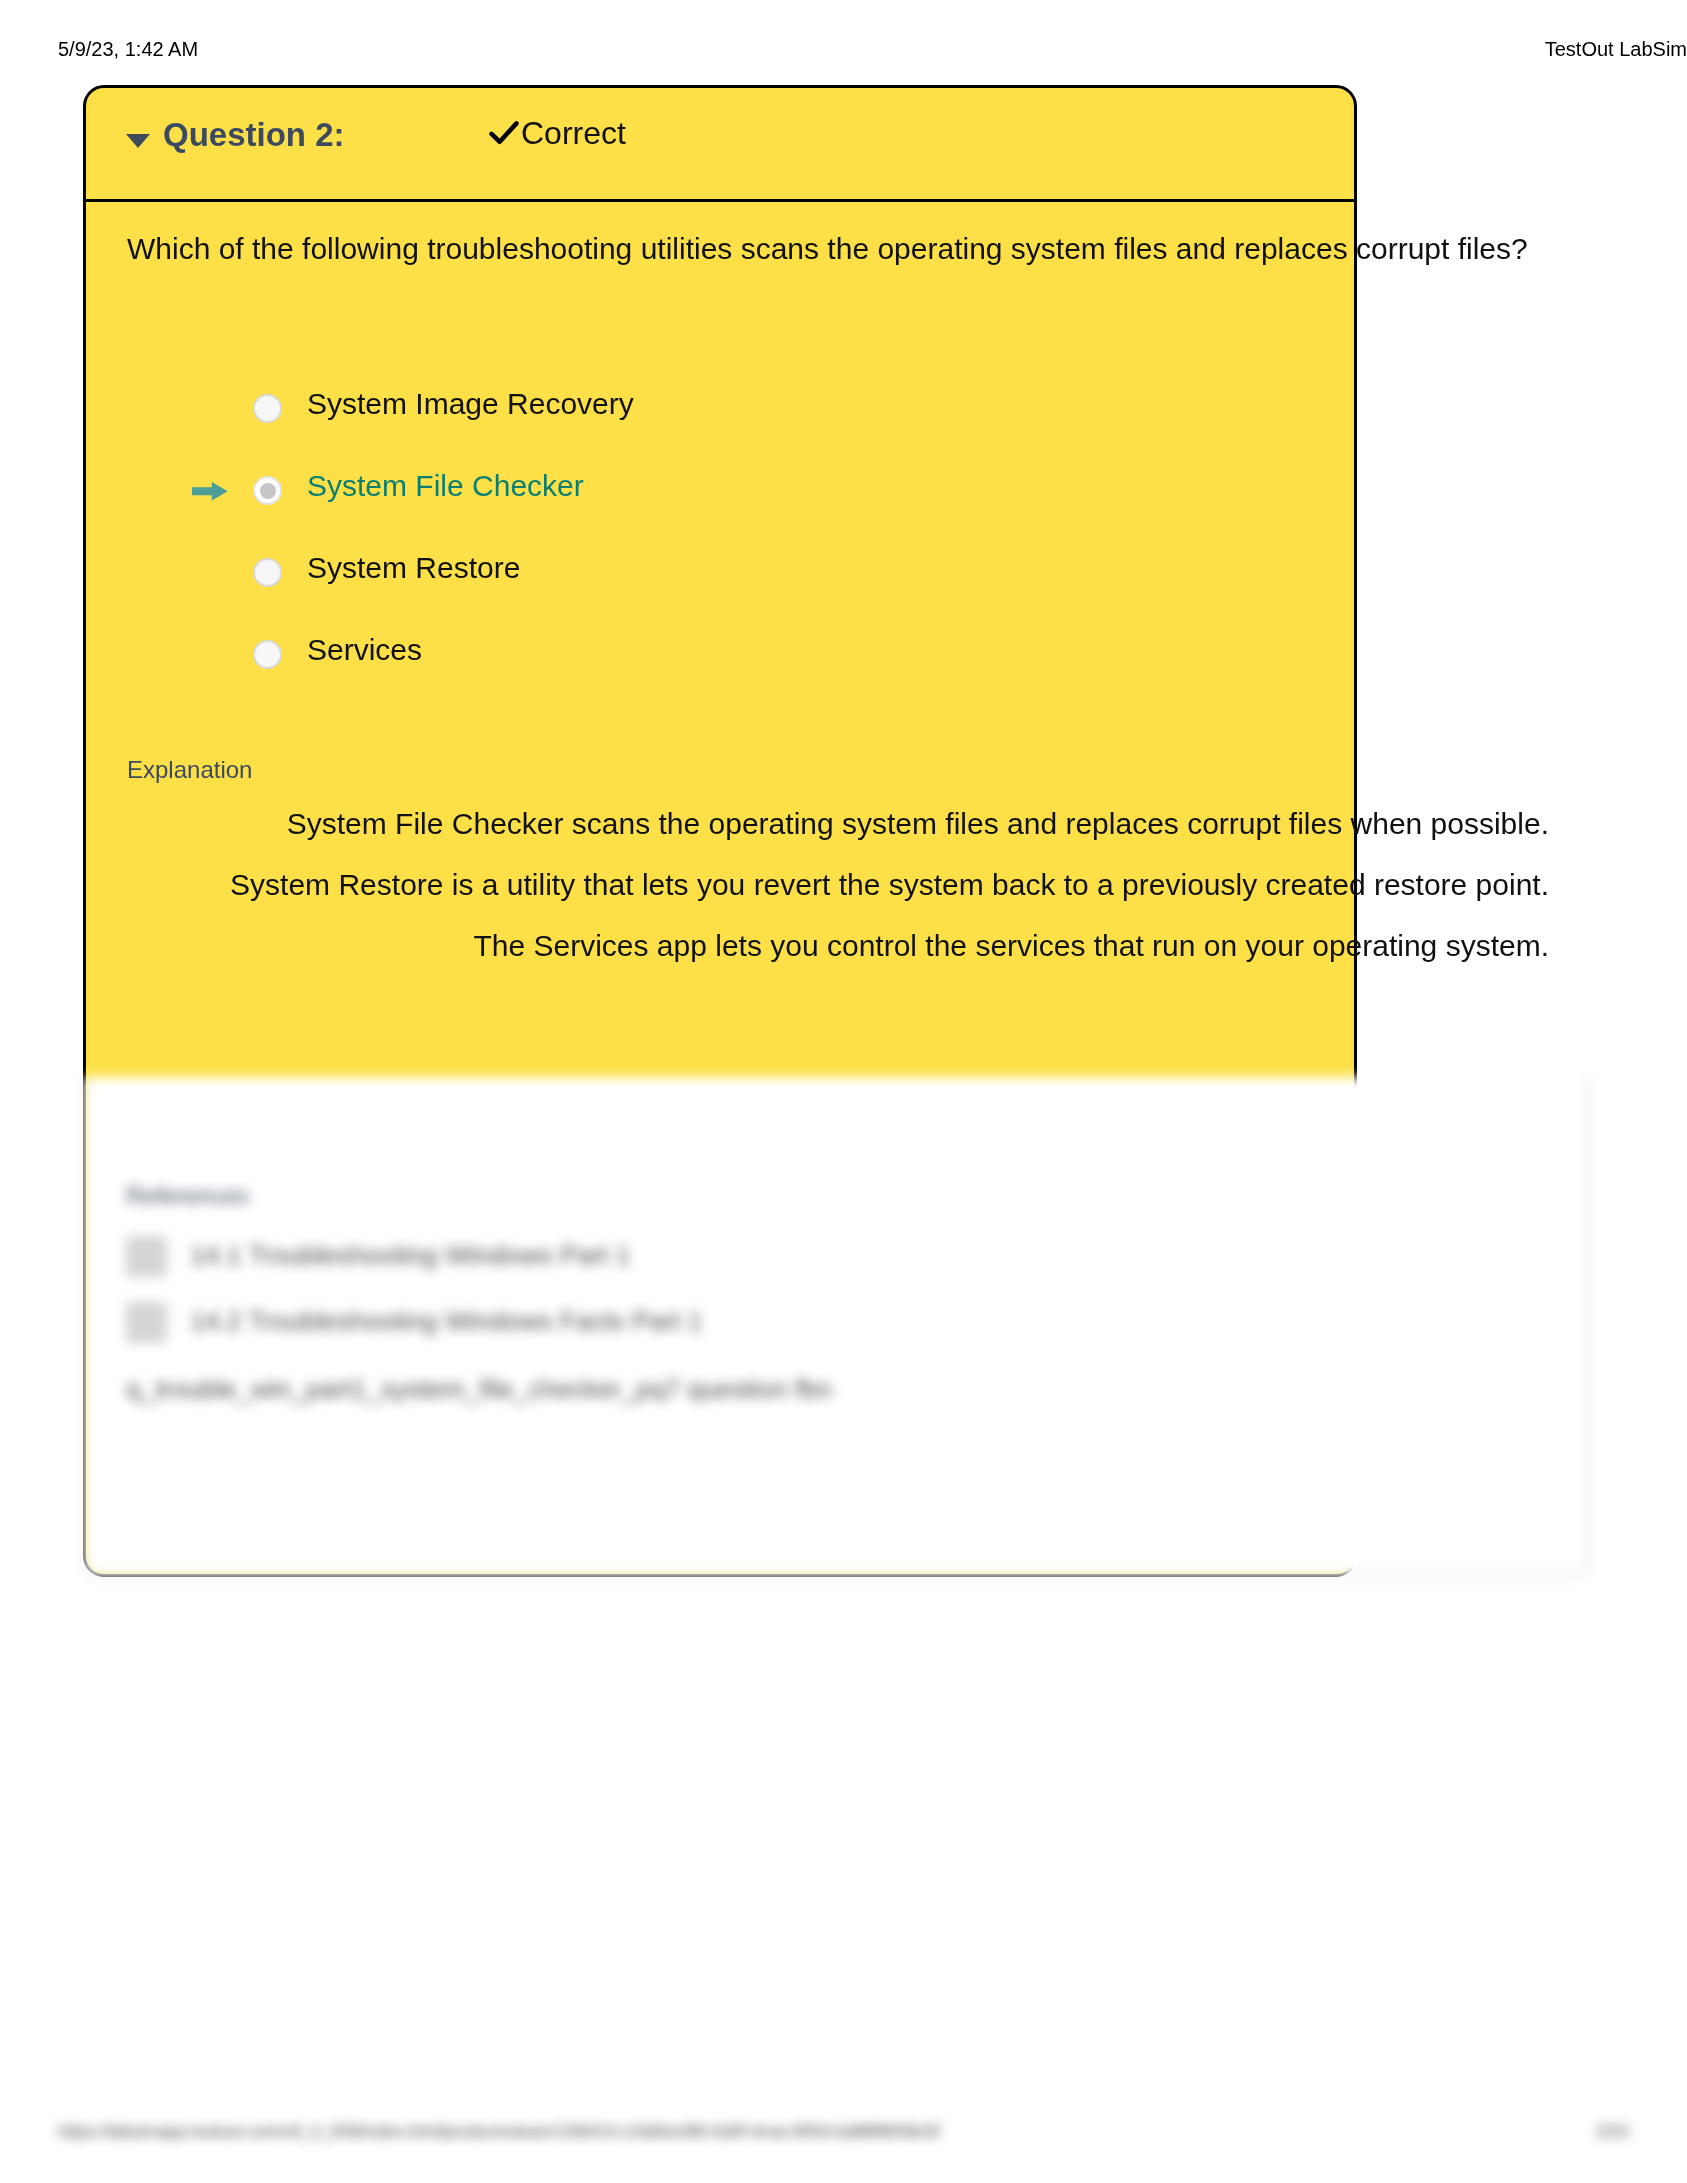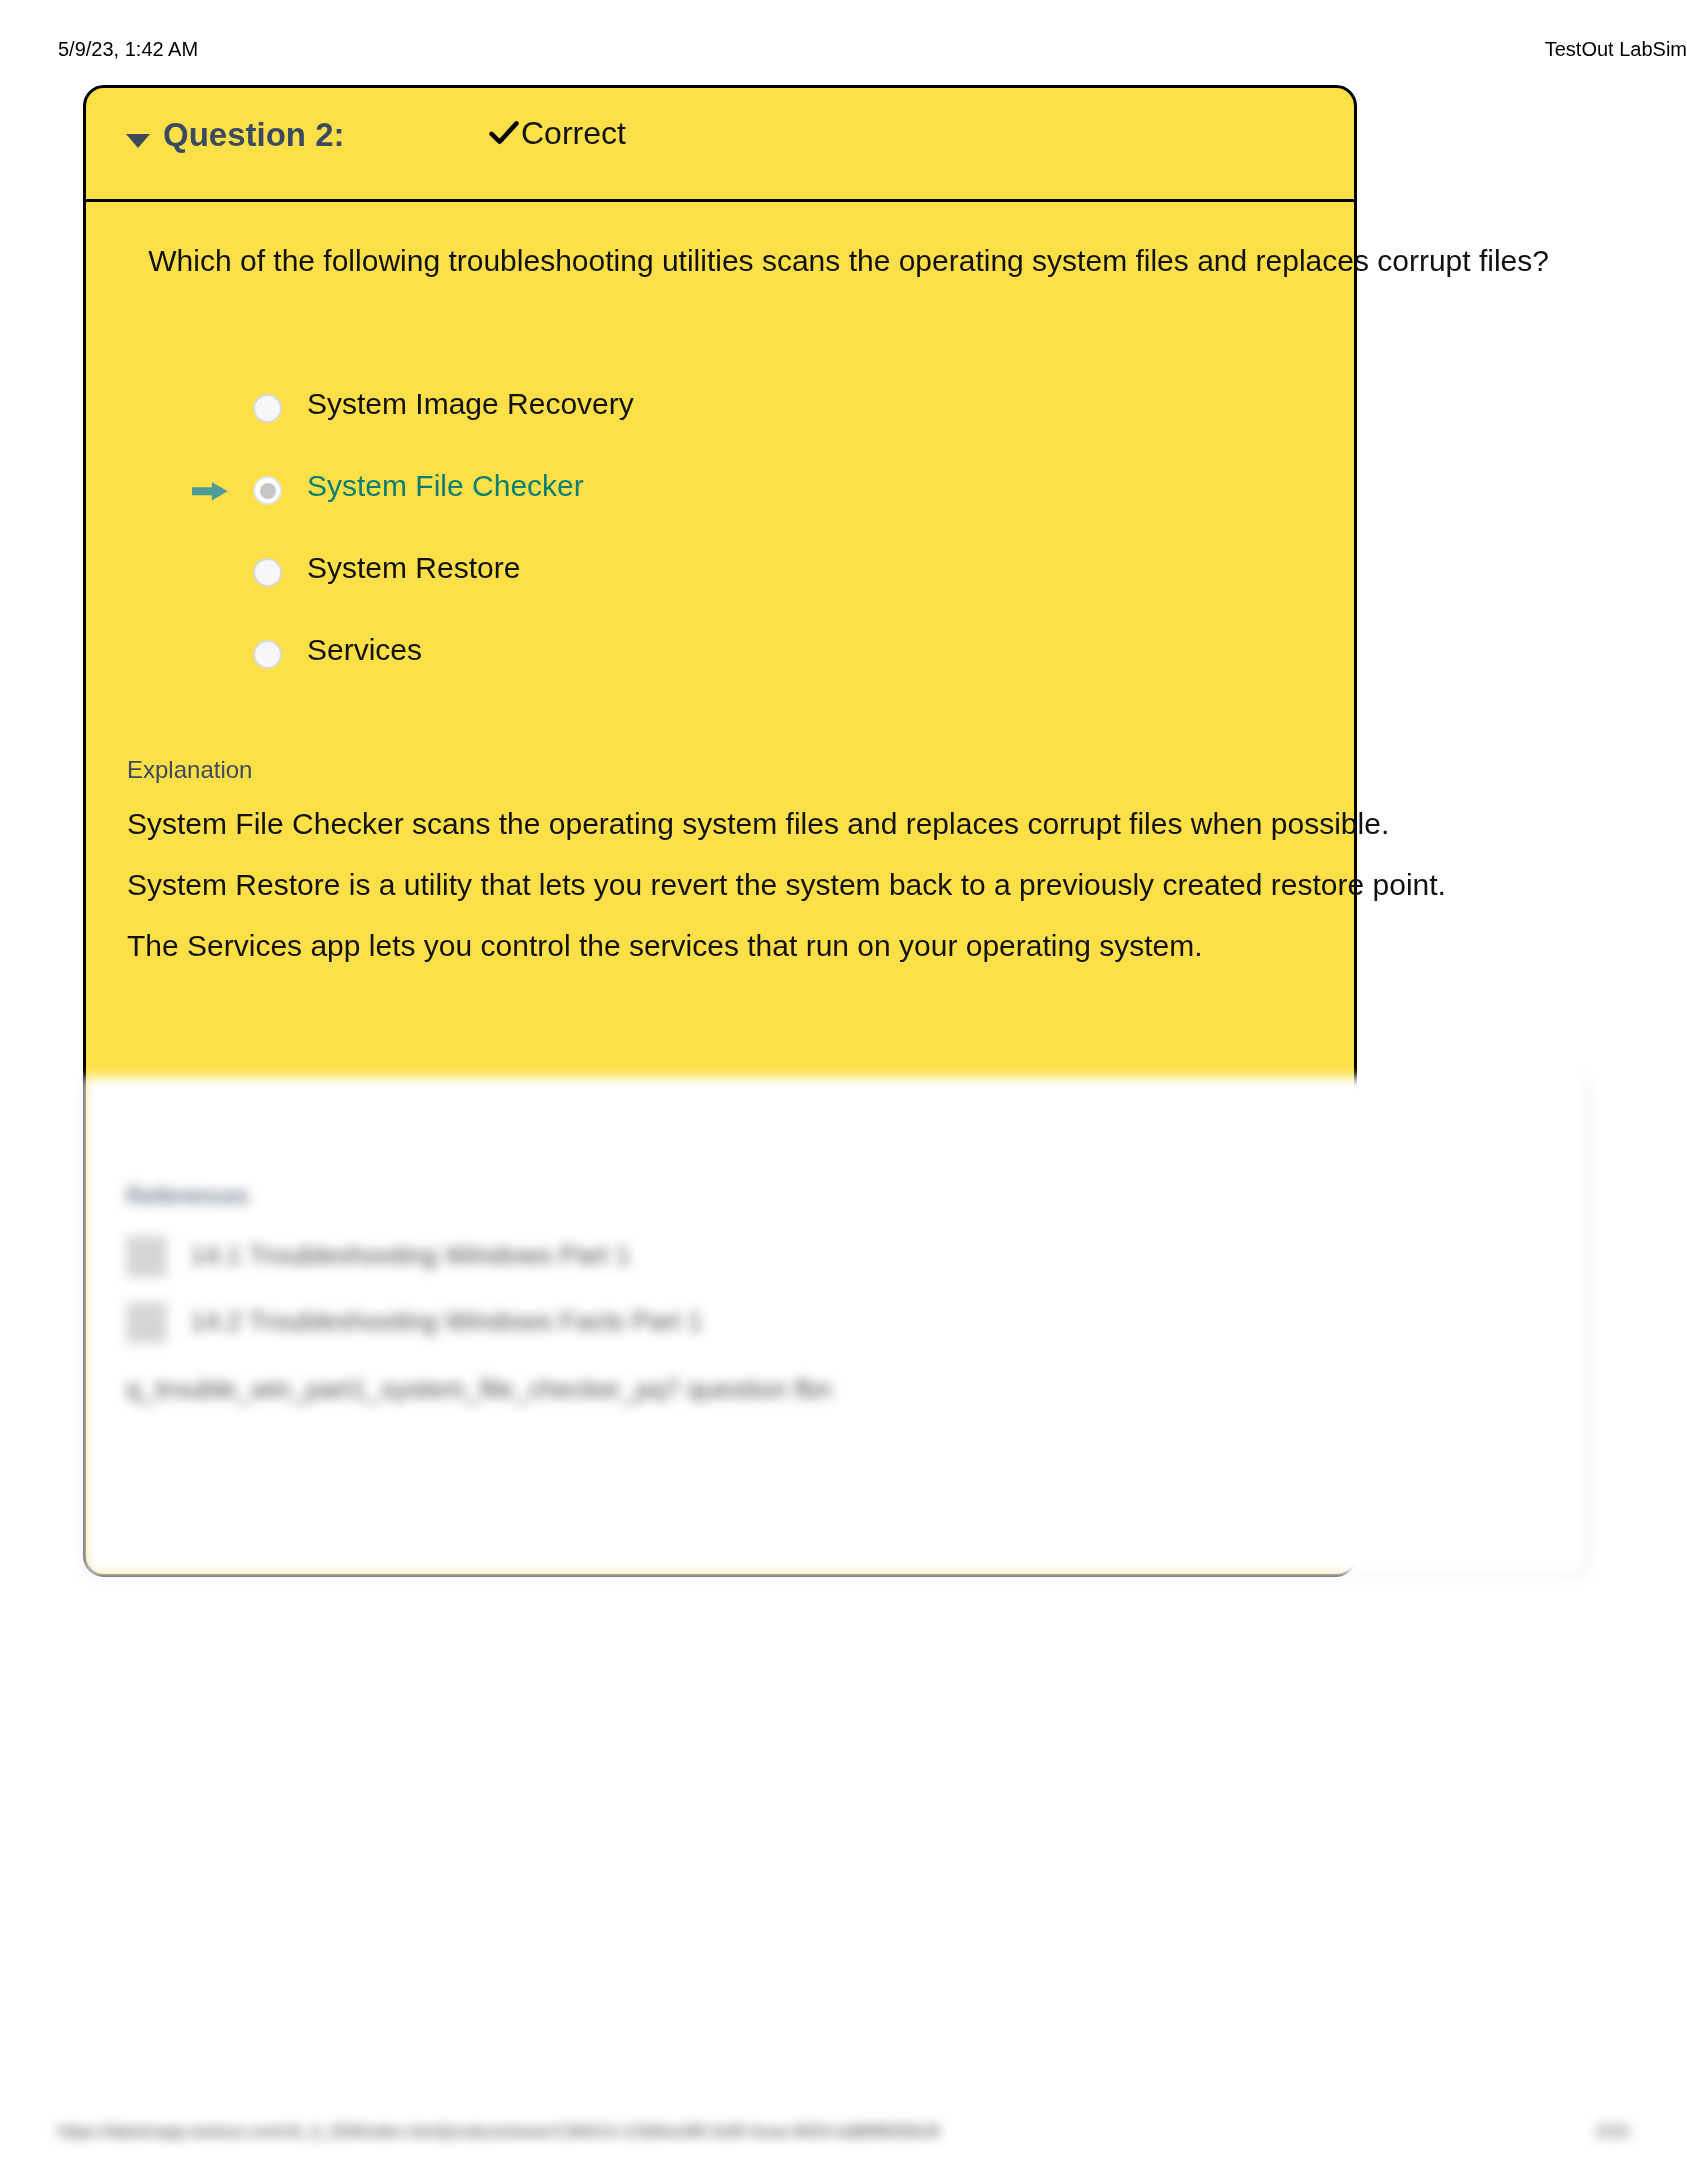--- a/index.html
+++ b/index.html
@@ -128,26 +128,25 @@
   .status-text {
     font-size: 32px;
     color: #111111;
     white-space: nowrap;
   }
 
   
   .q-text {
     position: absolute;
     left: 41px;
-    top: 152px;
+    top: 140px;
     width: 1422px;
     font-size: 30px;
     line-height: 1.42;
     color: #111;
-    text-align: right;
   }
 
   .options {
     position: absolute;
     left: 41px;
     top: 278px;
     width: 1389px;
   }
   .option-row {
     position: relative;
@@ -210,20 +209,21 @@
     position: absolute;
     left: 41px;
     top: 715px;
     width: 1422px;
   }
   .explanation-body p {
     margin: 0 0 18.5px 0;
     font-size: 30px;
     line-height: 1.42;
     color: #111;
+    text-align: right;
   }
 
   
   .references-heading {
     position: absolute;
     left: 41px;
     top: 1095px;
     font-size: 24px;
     color: #3b4a60;
   }

